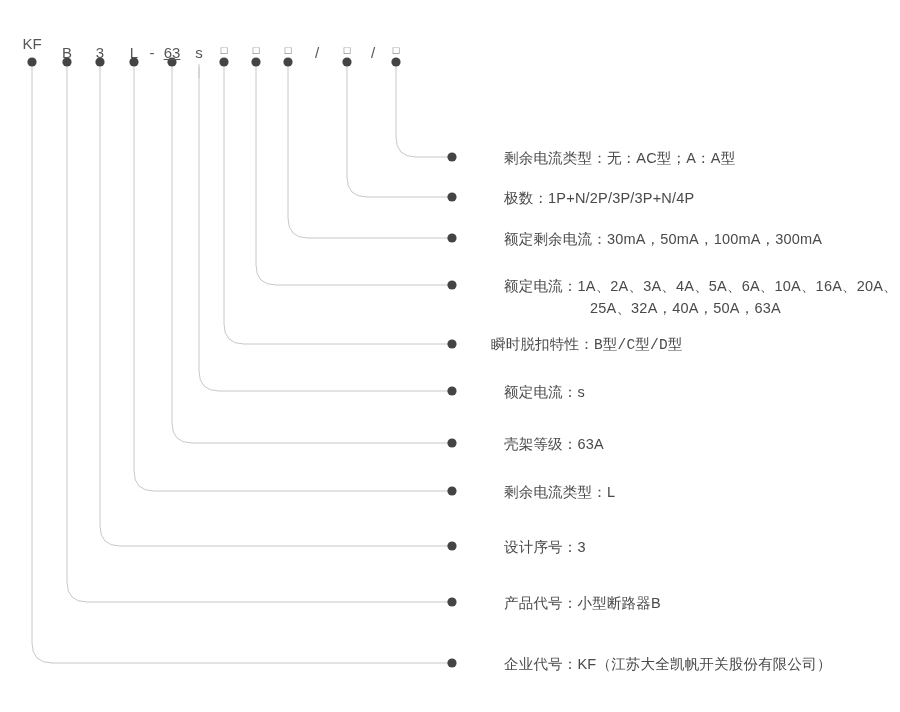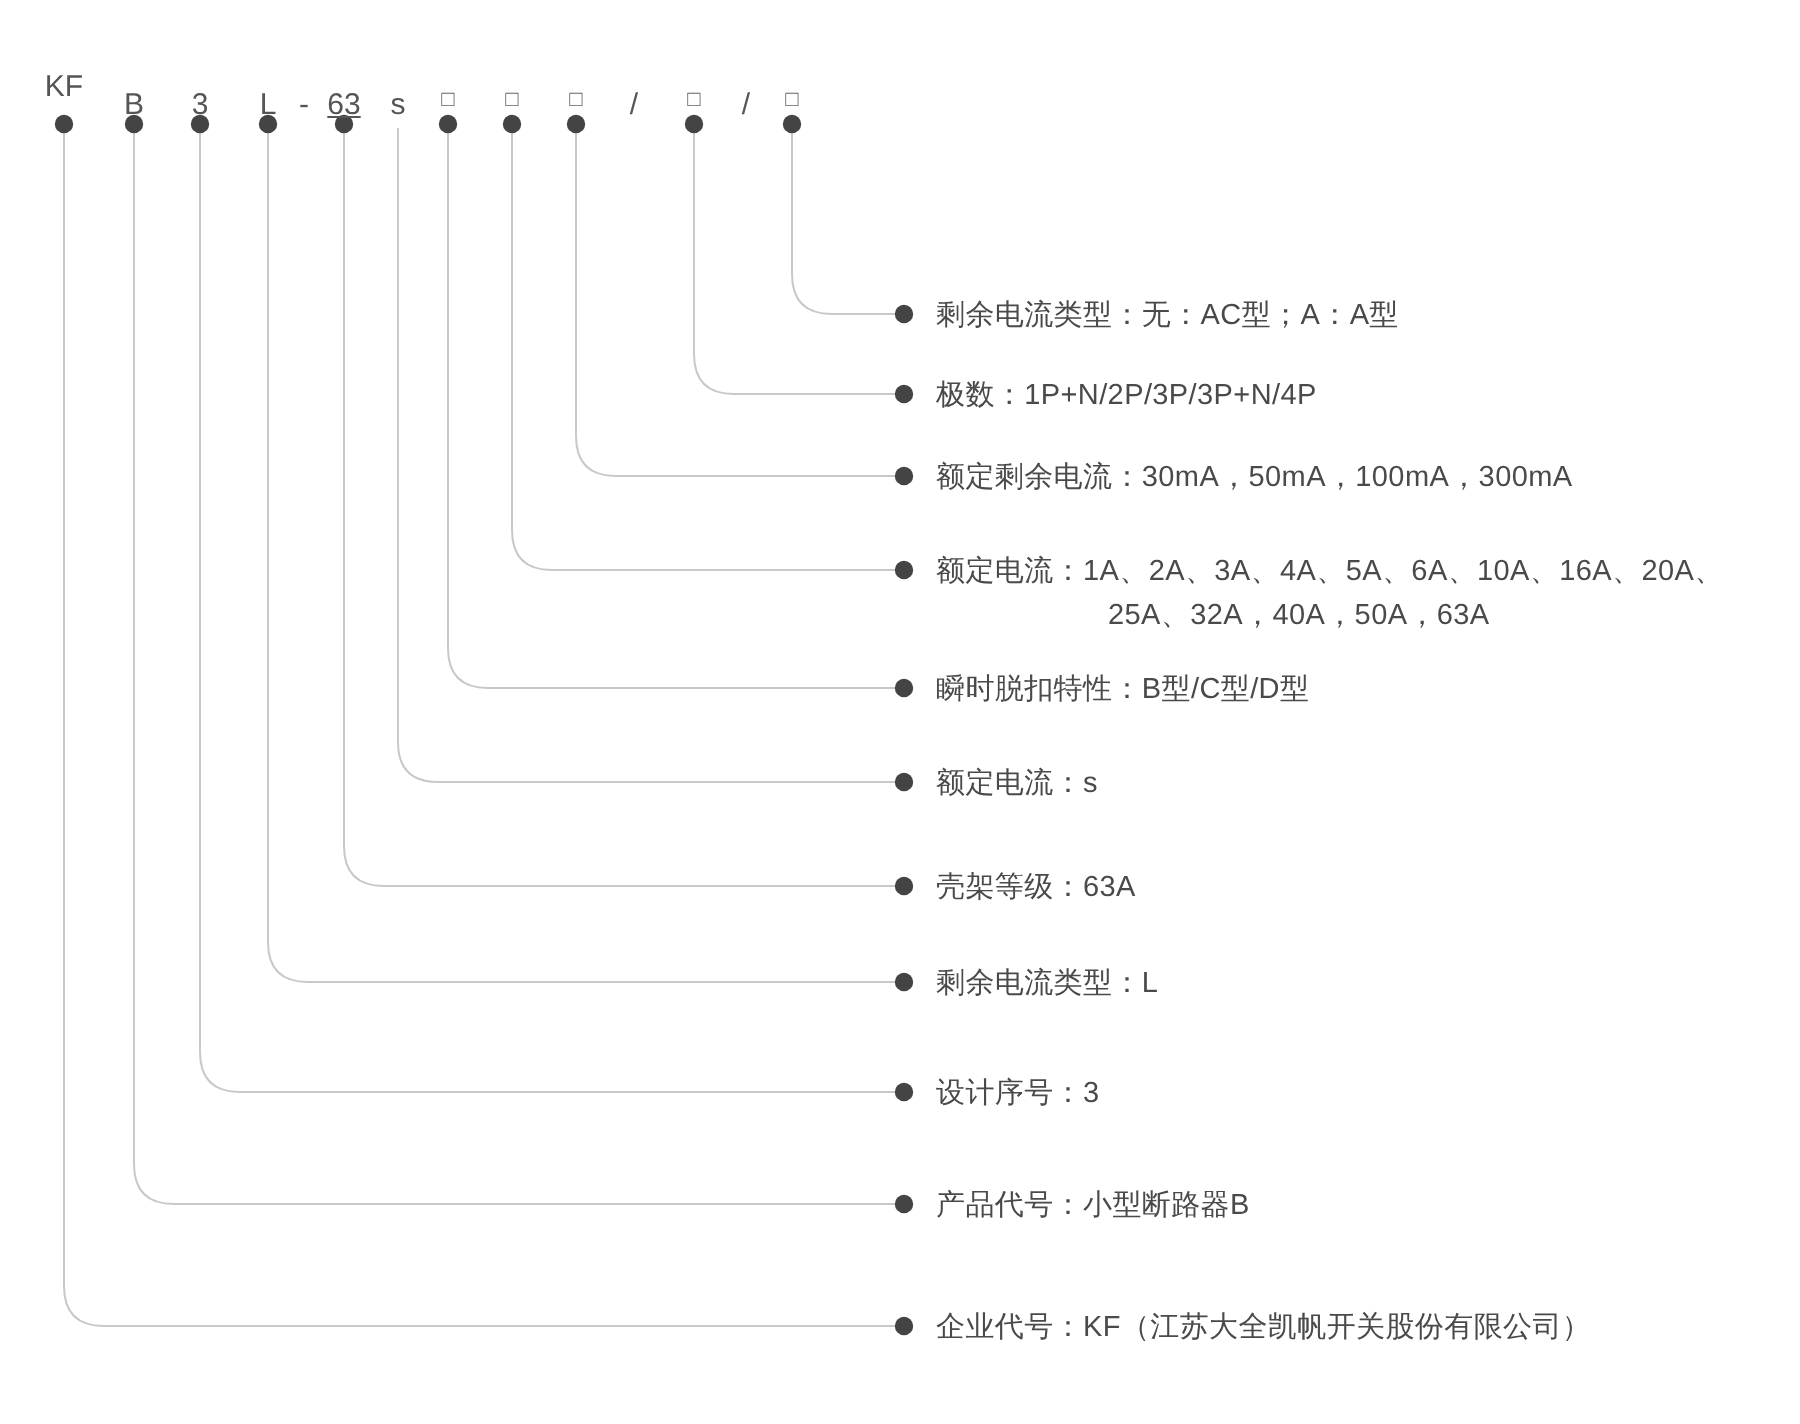--- a/index.html
+++ b/index.html
@@ -30,20 +30,21 @@
     font-size:11px;
     color:#666;
   }
   .desc{
     position:absolute;
     font-size:14.5px;
     color:#4a4a4a;
     white-space:nowrap;
     line-height:1.55;
     letter-spacing:0.2px;
+    margin-left:36px;
   }
   .desc .l2{
     display:block;
     padding-left:86px;
   }
 </style>
 </head>
 <body>
 
 <svg id="diagram" viewBox="0 0 900 712" width="900" height="712" xmlns="http://www.w3.org/2000/svg">
@@ -102,20 +103,20 @@
     <div class="code-token" style="left: 317px; top: 45px;">/</div>
     <div class="code-token sq" style="left: 347px; top: 45px;">□</div>
     <div class="code-token" style="left: 373px; top: 45px;">/</div>
     <div class="code-token sq" style="left: 396px; top: 45px;">□</div>
   </div>
 <div id="desc-layer">
     <div class="desc" style="left: 468px; top: 147px;"><span>剩余电流类型：无：AC型；A：A型</span></div>
     <div class="desc" style="left: 468px; top: 187px;"><span>极数：1P+N/2P/3P/3P+N/4P</span></div>
     <div class="desc" style="left: 468px; top: 228px; text-align: right;"><span>额定剩余电流：30mA，50mA，100mA，300mA</span></div>
     <div class="desc" style="left: 468px; top: 275px;"><span>额定电流：1A、2A、3A、4A、5A、6A、10A、16A、20A、</span><span class="l2">25A、32A，40A，50A，63A</span></div>
-    <div class="desc" style="left: 468px; top: 334px;"><span>瞬时脱扣特性：B型/C型/D型</span></div>
+    <div class="desc" style="left: 455px; top: 334px; font-family: Liberation Mono, monospace;"><span>瞬时脱扣特性：B型/C型/D型</span></div>
     <div class="desc" style="left: 468px; top: 381px;"><span>额定电流：s</span></div>
     <div class="desc" style="left: 468px; top: 433px;"><span>壳架等级：63A</span></div>
     <div class="desc" style="left: 468px; top: 481px;"><span>剩余电流类型：L</span></div>
     <div class="desc" style="left: 468px; top: 536px;"><span>设计序号：3</span></div>
     <div class="desc" style="left: 468px; top: 592px;"><span>产品代号：小型断路器B</span></div>
     <div class="desc" style="left: 468px; top: 653px;"><span>企业代号：KF（江苏大全凯帆开关股份有限公司）</span></div>
   </div>
 
 </body></html>

